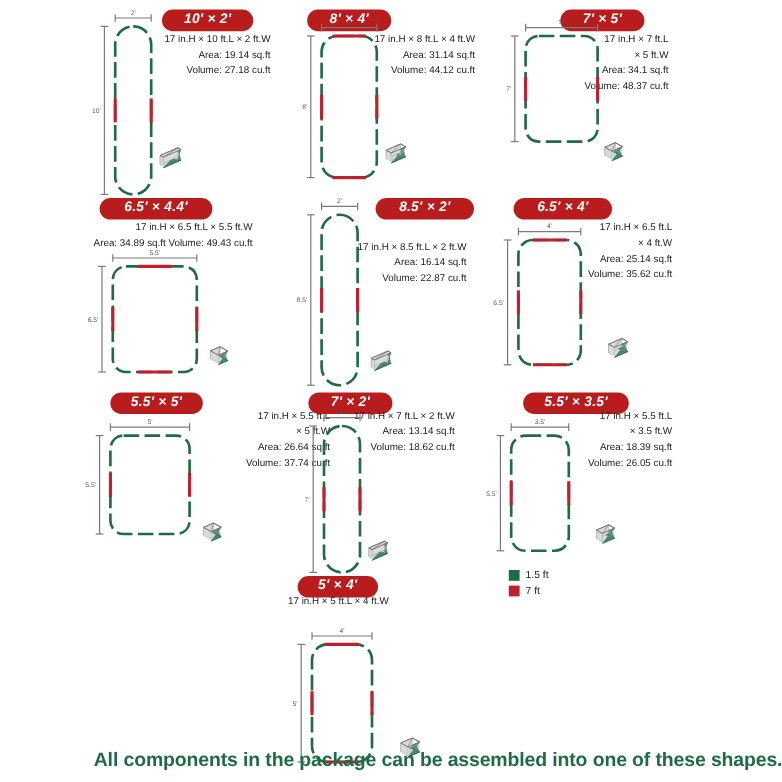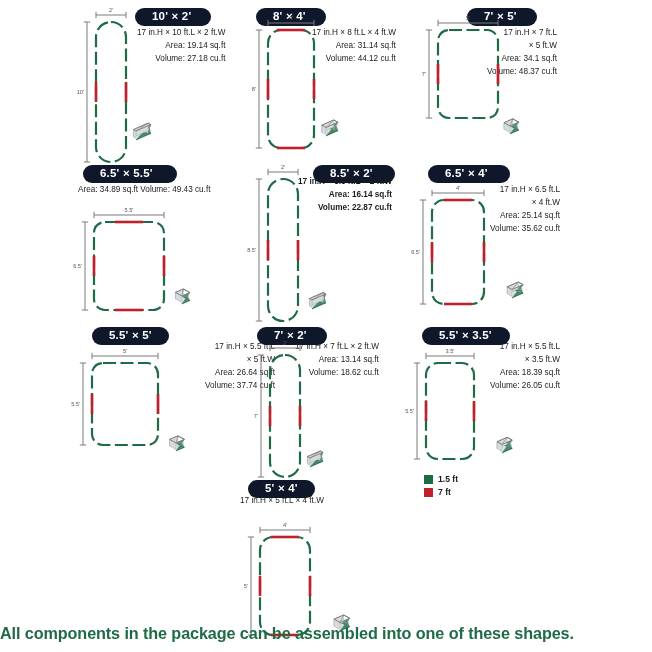--- a/index.html
+++ b/index.html
@@ -10,24 +10,26 @@
     overflow:hidden;
     position:relative;
   }
   .sheet{position:relative;width:652px;height:652px;}
 
   
   .cfg{position:absolute;}
 
   .badge{
     display:inline-block;
-    background:#0f172a;
+    background:#b91c1c;
     color:#ffffff;
+    font-style:italic;
     font-weight:bold;
     border-radius:999px;
+    text-align:center;
     letter-spacing:.2px;
     white-space:nowrap;
     box-sizing:border-box;
   }
   .badge.s{font-size:11.5px;padding:2.5px 17px 3.5px;}
 
   .spec{
     color:#1b1b1b;
     font-size:8.2px;
     line-height:1.58;
@@ -39,27 +41,27 @@
   
   .draw{position:absolute;}
   .draw svg{display:block;overflow:visible;}
 
   
   .legend{position:absolute;}
   .lg-row{display:flex;align-items:center;margin-bottom:3px;}
   .sw{width:9px;height:9px;display:inline-block;margin-right:5px;}
   .sw.g{background:#1f6b46;}
   .sw.r{background:#c0202c;}
-  .lg-tx{font-size:8.6px;color:#1b1b1b;font-weight:bold;}
+  .lg-tx{font-size:8.6px;color:#1b1b1b;font-weight:normal;}
 
   
   .footer{
     position:absolute;
     left:0;right:0;bottom:9px;
-    text-align:left;
+    text-align:right;
     color:#1f6b46;
     font-size:16.2px;
     font-weight:bold;
     letter-spacing:-.1px;
   }
 </style>
 </head>
 <body>
 
 <div class="sheet">
@@ -228,22 +230,23 @@
             <line x1="90" y1="115.79333333333334" x2="96" y2="119.09333333333333" stroke="#b7bcbf" stroke-width="0.4"></line>
             <line x1="90" y1="116.88666666666667" x2="96" y2="120.18666666666667" stroke="#b7bcbf" stroke-width="0.4"></line>
             <line x1="90" y1="117.98" x2="96" y2="121.28" stroke="#b7bcbf" stroke-width="0.4"></line>
             <line x1="90" y1="119.07333333333334" x2="96" y2="122.37333333333333" stroke="#b7bcbf" stroke-width="0.4"></line>
             <line x1="90" y1="120.16666666666667" x2="96" y2="123.46666666666667" stroke="#b7bcbf" stroke-width="0.4"></line>
             <line x1="96" y1="118" x2="98.74" y2="110.9" stroke="#9b4a54" stroke-width="0.55" opacity="0.85"></line>
             <polygon points="96,118 104.74,114.2 98.74,110.9 90,114.7" fill="none" stroke="#6f7477" stroke-width="0.8"></polygon>
           </g>
         </svg>
       </div>
-      <div class="cfg" style="left: 83px; top: 163px;"><span class="badge s" style="min-width:94px">6.5' × 5.5'</span></div>
+      <div class="cfg" style="left: 83px; top: 163px;"><span class="badge s" style="min-width:94px">6.5' × 4.4'</span></div>
       <div class="cfg spec" style="left: 78px; top: 184px;">
+        <span class="ln">17 in.H × 6.5 ft.L × 5.5 ft.W</span>
         <span class="ln">Area: 34.89 sq.ft Volume: 49.43 cu.ft</span>
       </div>
       <div class="draw" style="left: 70px; top: 200px;">
         <svg width="220" height="160" viewBox="0 0 220 160">
           <line x1="24" y1="15" x2="94" y2="15" stroke="#7a7a7a" stroke-width="1"></line>
           <line x1="24" y1="11.8" x2="24" y2="18.2" stroke="#7a7a7a" stroke-width="1"></line>
           <line x1="94" y1="11.8" x2="94" y2="18.2" stroke="#7a7a7a" stroke-width="1"></line>
           <text x="59" y="12.4" text-anchor="middle" font-size="5.6" fill="#555" font-family="&quot;Liberation Sans&quot;, sans-serif">5.5'</text>
           <line x1="15" y1="22" x2="15" y2="110" stroke="#7a7a7a" stroke-width="1"></line>
           <line x1="11.8" y1="22" x2="18.2" y2="22" stroke="#7a7a7a" stroke-width="1"></line>
@@ -281,21 +284,21 @@
             <line x1="105.44" y1="94.57866666666666" x2="112" y2="98.18666666666667" stroke="#b7bcbf" stroke-width="0.4"></line>
             <line x1="105.44" y1="95.672" x2="112" y2="99.28" stroke="#b7bcbf" stroke-width="0.4"></line>
             <line x1="105.44" y1="96.76533333333333" x2="112" y2="100.37333333333333" stroke="#b7bcbf" stroke-width="0.4"></line>
             <line x1="105.44" y1="97.85866666666666" x2="112" y2="101.46666666666667" stroke="#b7bcbf" stroke-width="0.4"></line>
             <line x1="112" y1="96" x2="113.25999999999999" y2="88.99199999999999" stroke="#9b4a54" stroke-width="0.55" opacity="0.85"></line>
             <polygon points="112,96 119.82,92.6 113.25999999999999,88.99199999999999 105.44,92.392" fill="none" stroke="#6f7477" stroke-width="0.8"></polygon>
           </g>
         </svg>
       </div>
       <div class="cfg" style="left: 313px; top: 163px;"><span class="badge s" style="min-width:82px">8.5' × 2'</span></div>
-      <div class="cfg spec" style="left: 298px; top: 176px; font-weight: bold;">
+      <div class="cfg spec" style="left: 298px; top: 200px;">
         <span class="ln">17 in.H × 8.5 ft.L × 2 ft.W</span>
         <span class="ln">Area: 16.14 sq.ft</span>
         <span class="ln">Volume: 22.87 cu.ft</span>
       </div>
       <div class="draw" style="left: 246px; top: 165px;">
         <svg width="220" height="160" viewBox="0 0 220 160">
           <line x1="22" y1="7" x2="52" y2="7" stroke="#7a7a7a" stroke-width="1"></line>
           <line x1="22" y1="3.8" x2="22" y2="10.2" stroke="#7a7a7a" stroke-width="1"></line>
           <line x1="52" y1="3.8" x2="52" y2="10.2" stroke="#7a7a7a" stroke-width="1"></line>
           <text x="37" y="4.4" text-anchor="middle" font-size="5.6" fill="#555" font-family="&quot;Liberation Sans&quot;, sans-serif">2'</text>
@@ -507,21 +510,21 @@
             <line x1="59.44" y1="116.822" x2="62" y2="118.23" stroke="#b7bcbf" stroke-width="0.4"></line>
             <line x1="59.44" y1="118.05199999999999" x2="62" y2="119.46" stroke="#b7bcbf" stroke-width="0.4"></line>
             <line x1="59.44" y1="119.282" x2="62" y2="120.69" stroke="#b7bcbf" stroke-width="0.4"></line>
             <line x1="59.44" y1="120.512" x2="62" y2="121.92" stroke="#b7bcbf" stroke-width="0.4"></line>
             <line x1="59.44" y1="121.742" x2="62" y2="123.15" stroke="#b7bcbf" stroke-width="0.4"></line>
             <line x1="62" y1="117" x2="72.32" y2="109.992" stroke="#9b4a54" stroke-width="0.55" opacity="0.85"></line>
             <polygon points="62,117 74.88,111.4 72.32,109.992 59.44,115.592" fill="none" stroke="#6f7477" stroke-width="0.8"></polygon>
           </g>
         </svg>
       </div>
-      <div class="cfg" style="left: 422px; top: 325px;"><span class="badge s" style="min-width:88px">5.5' × 3.5'</span></div>
+      <div class="cfg" style="left: 436px; top: 325px;"><span class="badge s" style="min-width:88px">5.5' × 3.5'</span></div>
       <div class="cfg spec" style="left: 490px; top: 341px;">
         <span class="ln">17 in.H × 5.5 ft.L</span>
         <span class="ln">× 3.5 ft.W</span>
         <span class="ln">Area: 18.39 sq.ft</span>
         <span class="ln">Volume: 26.05 cu.ft</span>
       </div>
       <div class="draw" style="left: 402px; top: 341px;">
         <svg width="220" height="160" viewBox="0 0 220 160">
           <line x1="24" y1="15" x2="72" y2="15" stroke="#7a7a7a" stroke-width="1"></line>
           <line x1="24" y1="11.8" x2="24" y2="18.2" stroke="#7a7a7a" stroke-width="1"></line>

